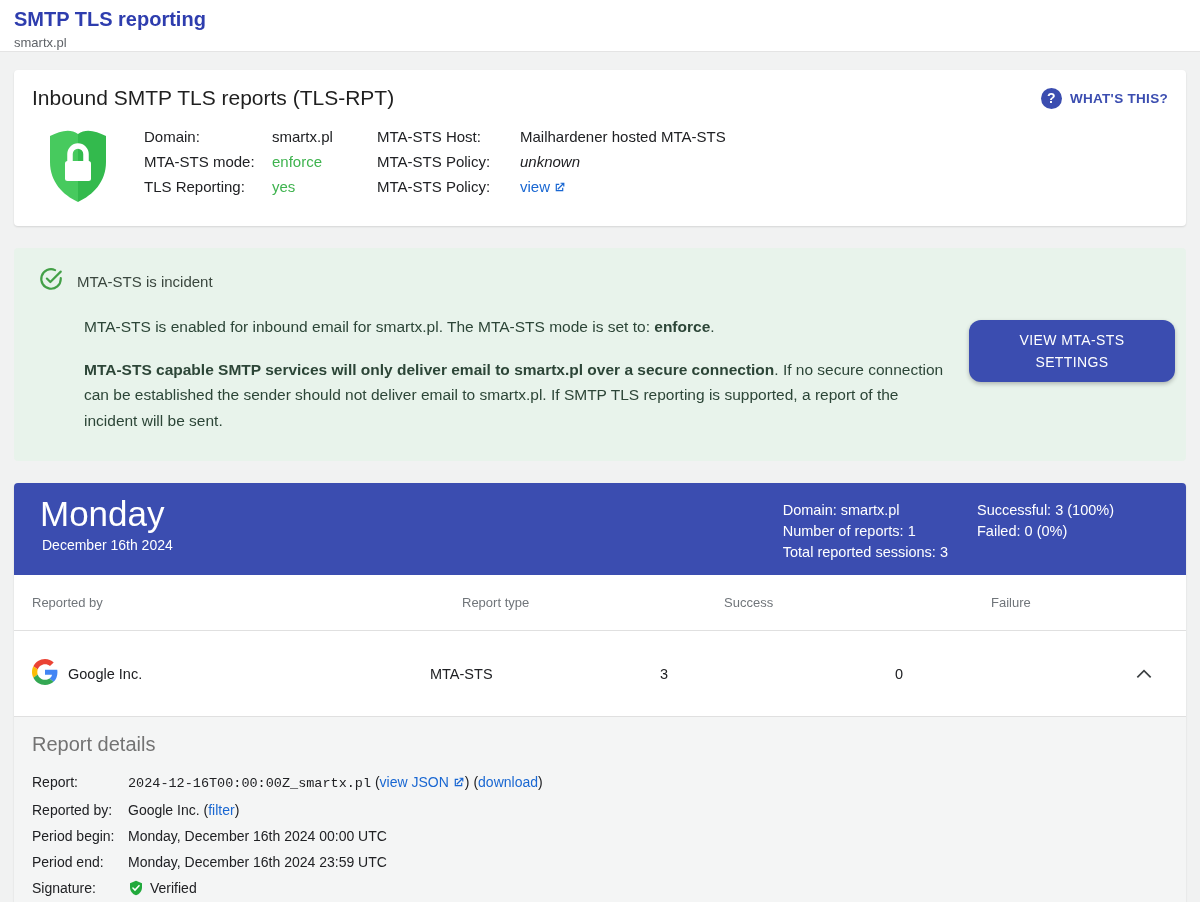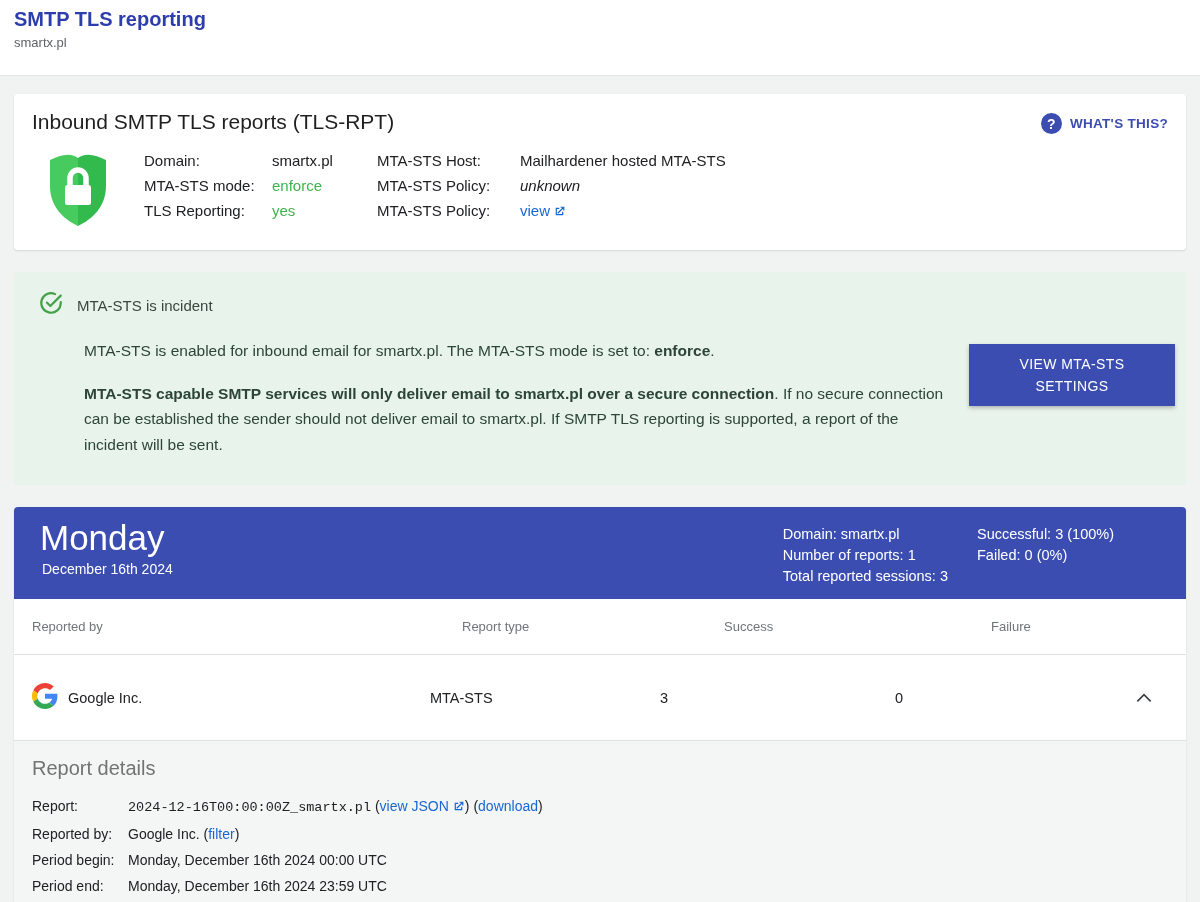--- a/index.html
+++ b/index.html
@@ -5,21 +5,21 @@
   * { box-sizing: border-box; margin: 0; padding: 0; }
   html, body { width: 1200px; height: 902px; overflow: hidden; }
   body {
     font-family: "Liberation Sans", sans-serif;
     background: #f1f2f2;
     color: #202124;
   }
   
   .top-header {
     background: #fff;
-    height: 76px;
+    height: 52px;
     padding: 6px 14px 0 14px;
     border-bottom: 1px solid #e4e4e4;
   }
   .page-title {
     color: #2e3dae;
     font-size: 20px;
     font-weight: bold;
     line-height: 26px;
   }
   .page-subtitle {
@@ -30,21 +30,21 @@
   
   .main { padding: 18px 14px 0 14px; }
   .card {
     background: #fff;
     border-radius: 4px;
     box-shadow: 0 1px 2px rgba(0,0,0,0.12);
     margin-bottom: 22px;
   }
   
   .inbound-card { padding: 16px 18px 18px 18px; }
-  .inbound-head { display: flex; justify-content: space-between; align-items: flex-end; }
+  .inbound-head { display: flex; justify-content: space-between; align-items: center; }
   .inbound-title { font-size: 21px; font-weight: 400; color: #1f1f1f; }
   .whats-this {
     display: flex; align-items: center; gap: 8px;
     color: var(--indigo); font-size: 13.5px; font-weight: bold;
     letter-spacing: 0.3px; cursor: pointer; text-decoration: none;
   }
   .q-icon {
     width: 21px; height: 21px; border-radius: 50%;
     background: var(--indigo); color: #fff;
     font-size: 14px; font-weight: bold;
@@ -78,21 +78,21 @@
   .alert-title { font-size: 15px; color: #3a463e; }
   .alert-body { margin-left: 46px; margin-top: 18px; max-width: 862px; }
   .alert-body p {
     font-size: 15.5px; line-height: 25.5px; color: #2c4537;
   }
   .alert-body p + p { margin-top: 17px; }
   .alert-btn {
     position: absolute; top: 72px; right: 11px;
     width: 206px;
     background: var(--indigo); color: #fff;
-    border: none; border-radius: 0;
+    border: none; border-radius: 12px;
     font-family: "Liberation Sans", sans-serif;
     font-size: 14px; line-height: 22px; letter-spacing: 0.4px;
     padding: 9px 14px; text-align: center;
     box-shadow: 0 2px 4px rgba(0,0,0,0.25);
     cursor: pointer;
   }
   
   .report-card { overflow: hidden; margin-bottom: 0; }
   .day-band {
     background: var(--indigo);

